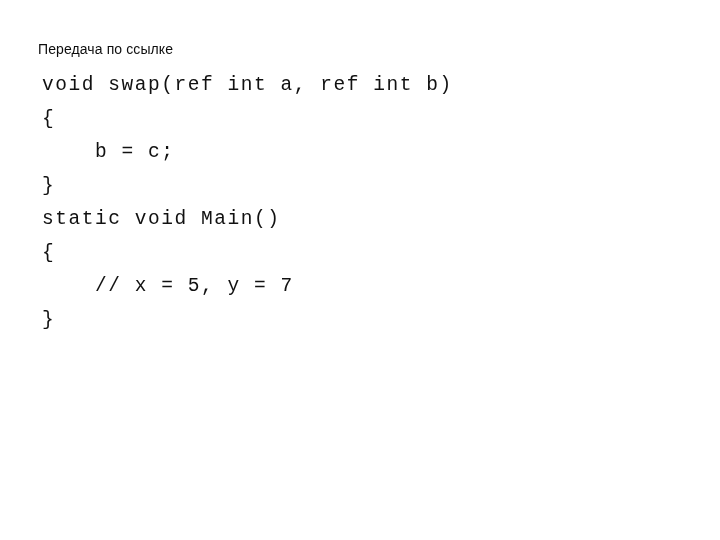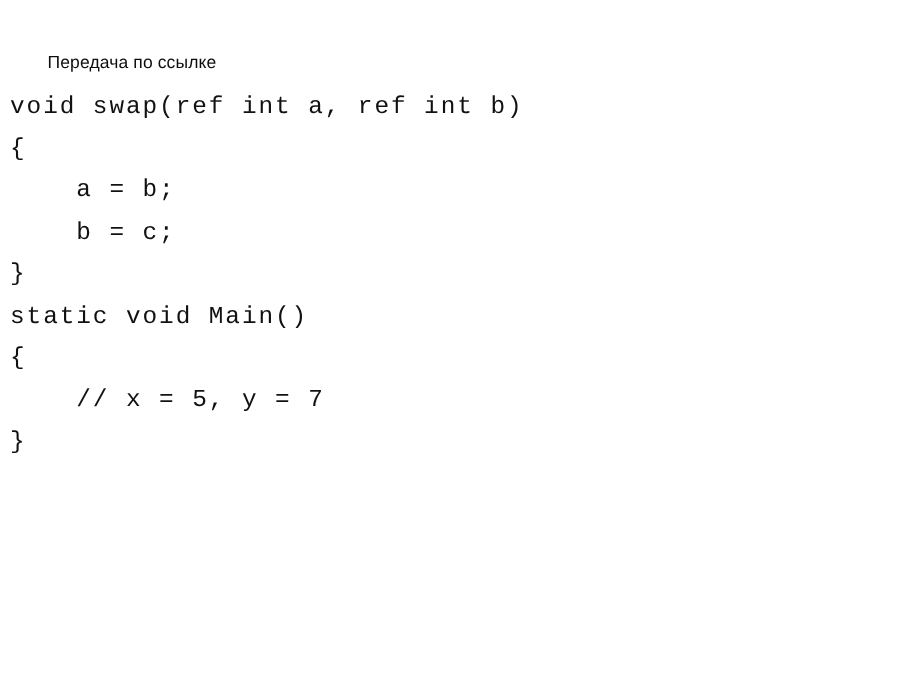--- a/index.html
+++ b/index.html
@@ -48,33 +48,33 @@
 
   .code-line {
     font-family: "Liberation Mono", "DejaVu Sans Mono", monospace;
     font-size: 19.5px;
     line-height: 33.5px;
     height: 33.5px;
     color: #111111;
     white-space: pre;
     letter-spacing: 1.55px;
     font-weight: 400;
+    margin-left: 34px;
   }
 </style>
 </head>
 <body>
 
 <div id="slide">
 
   <div id="slide-title">Передача по ссылке</div>
 
   <div id="code-block">
     <div class="code-line">void swap(ref int a, ref int b)</div>
     <div class="code-line">{</div>
-    <div class="code-line">    a = b;</div>
     <div class="code-line">    b = c;</div>
     <div class="code-line">}</div>
     <div class="code-line">static void Main()</div>
     <div class="code-line">{</div>
     <div class="code-line">    // x = 5, y = 7</div>
     <div class="code-line">}</div>
   </div>
 
 </div>
 

